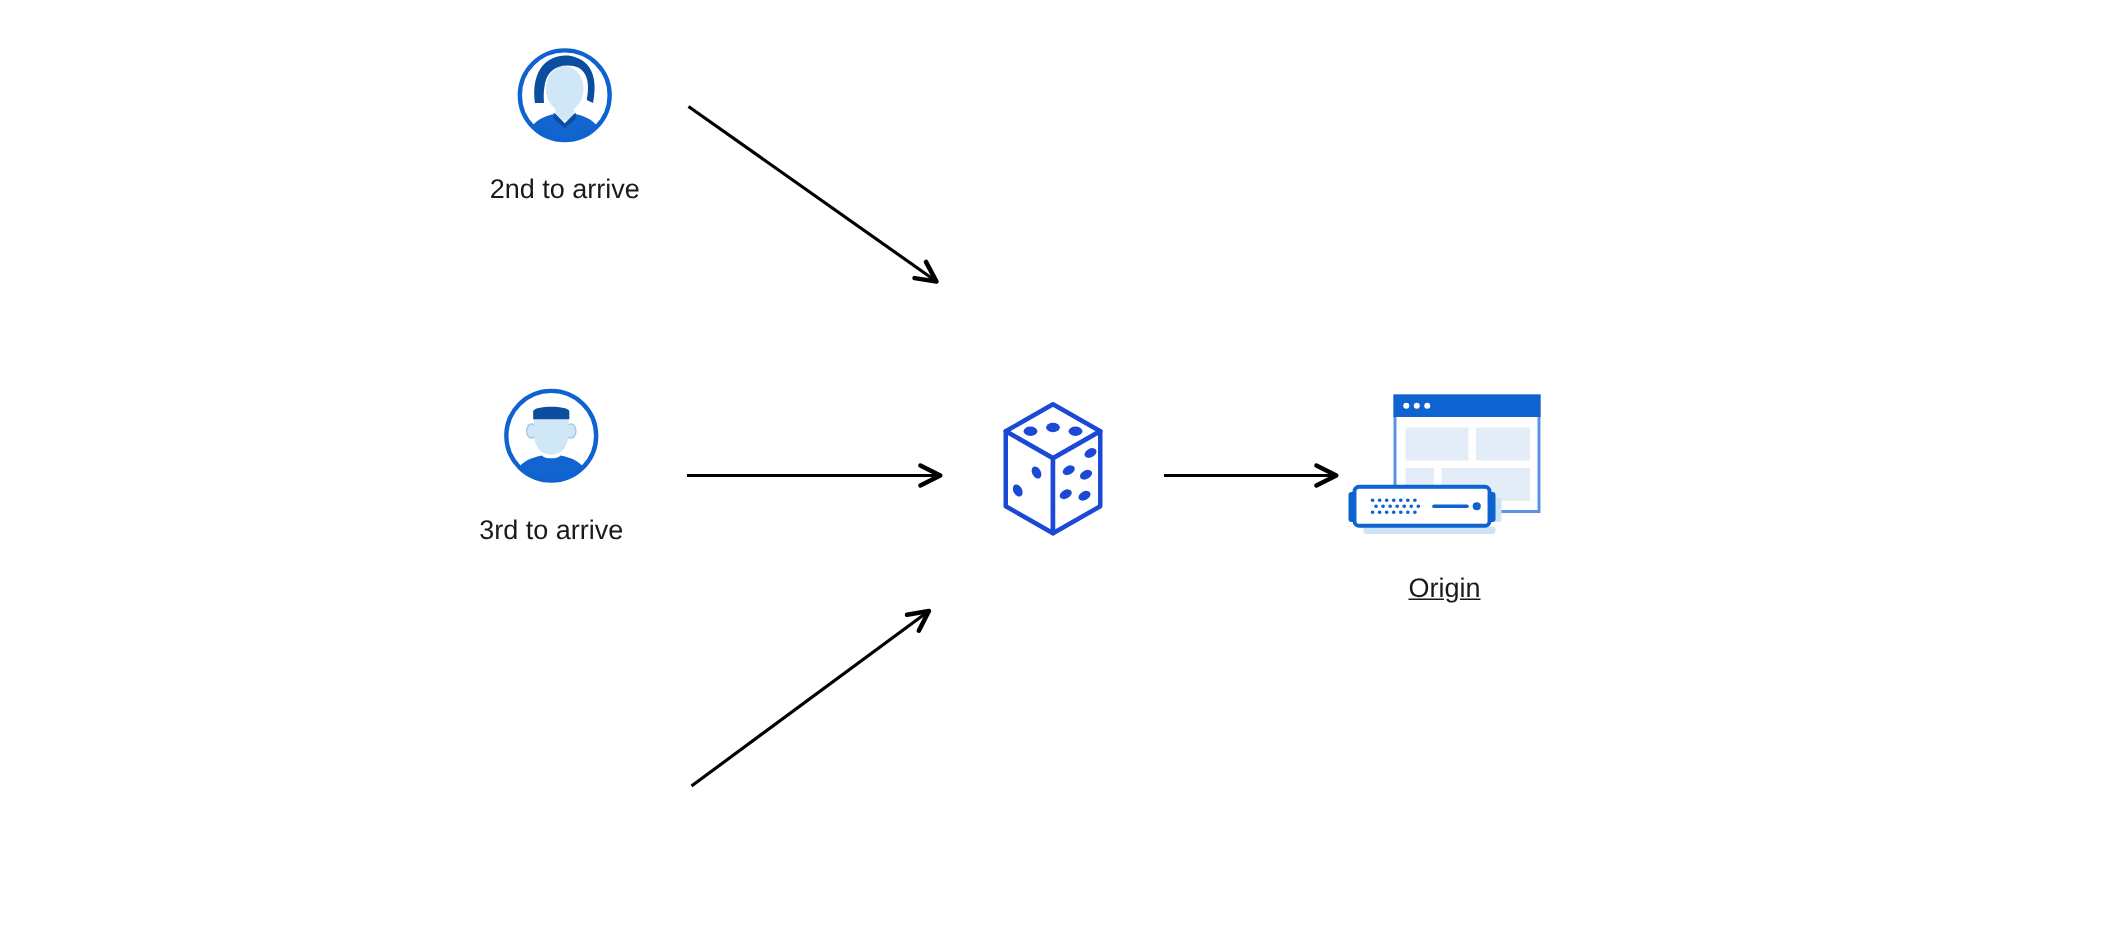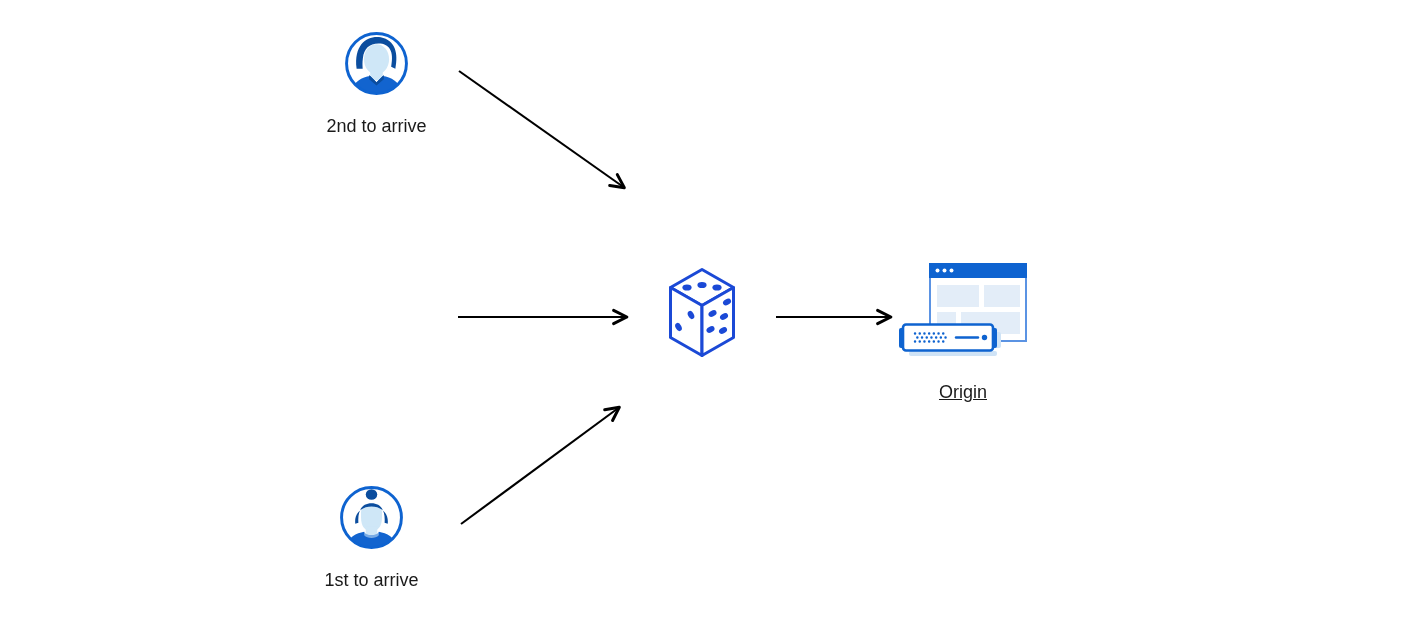--- a/index.html
+++ b/index.html
@@ -74,43 +74,42 @@
           <path d="M13,37 C10,13 24,5 36,7 C50,10 53,22 50,37 L46,35 C49,20 44,13 34,13 C25,13 20,18 19,27 C18.4,31 18.6,34 18.8,37 Z" fill="#0b4d9e"></path>
           <path d="M6,64 C8,50 18,45 26,44 L32,50 L38,44 C46,45 56,50 58,64 Z" fill="#1264cf"></path>
           <path d="M25,43 L32,50 L39,43 L39,47 L32,53 L25,47 Z" fill="#0b4d9e"></path>
         </g>
         <circle cx="32" cy="32" r="28.6" fill="none" stroke="#0e63d0" stroke-width="2.8"></circle>
       </svg>
     </span>
     <div class="label">2nd to arrive</div>
   </div>
 
-
-  <div class="node" style="left:299px; top:484px; width:145px;">
+  <div class="node" style="left:295px; top:257px; width:145px;">
     <span>
       <svg width="67" height="67" viewBox="0 0 64 64">
         <defs>
-            <clipPath id="clipC">
+            <clipPath id="clipB">
               <circle cx="32" cy="32" r="28.6"></circle>
             </clipPath>
           </defs>
         <circle cx="32" cy="32" r="28.6" fill="#ffffff"></circle>
-        <g clip-path="url(#clipC)">
-          <ellipse cx="32" cy="10" rx="5.5" ry="5" fill="#0b4d9e"></ellipse>
-          <path d="M22,27 C22,17 42,17 42,27 L42,32 C42,41 38,45 32,45 C26,45 22,41 22,32 Z" fill="#cfe7f7"></path>
-          <path d="M16.5,38 C14,16 50,16 47.5,38 L44.5,37 C45.5,24 40,18.5 32,18.5 C24,18.5 18.5,24 19.5,37 Z" fill="#0b4d9e"></path>
-          <rect x="26.5" y="41" width="11" height="9" fill="#cfe7f7"></rect>
-          <path d="M6,64 C8,51 17,47 25,45.5 C26,50 38,50 39,45.5 C47,47 56,51 58,64 Z" fill="#1264cf"></path>
-          <path d="M25,45.5 C26,50 38,50 39,45.5 L39,49 C36,52.5 28,52.5 25,49 Z" fill="#cfe7f7" opacity="0.55"></path>
+        <g clip-path="url(#clipB)">
+          <ellipse cx="19.5" cy="29" rx="3.2" ry="4.5" fill="#cfe7f7" stroke="#9cc3e4" stroke-width="0.8"></ellipse>
+          <ellipse cx="44.5" cy="29" rx="3.2" ry="4.5" fill="#cfe7f7" stroke="#9cc3e4" stroke-width="0.8"></ellipse>
+          <path d="M21,22 C21,14 43,14 43,22 L43,30 C43,40 38,44 32,44 C26,44 21,40 21,30 Z" fill="#cfe7f7"></path>
+          <path d="M20.5,21.5 L43.5,21.5 L43.5,16.5 C43.5,12.5 20.5,12.5 20.5,16.5 Z" fill="#0b4d9e"></path>
+          <path d="M6,64 C8,50 18,46 26,44.5 C28,47 36,47 38,44.5 C46,46 56,50 58,64 Z" fill="#1264cf"></path>
         </g>
         <circle cx="32" cy="32" r="28.6" fill="none" stroke="#0e63d0" stroke-width="2.8"></circle>
       </svg>
     </span>
-    <div class="label">1st to arrive</div>
+    <div class="label">3rd to arrive</div>
   </div>
+
 
   <div class="node" style="left:667px; top:267px;">
     <span>
       <svg width="70" height="91" viewBox="0 0 70 91">
         <g stroke="#1b49d6" stroke-width="3" stroke-linejoin="round" fill="#ffffff">
           <path d="M35,2.5 L66.5,20.5 L35,38.5 L3.5,20.5 Z"></path>
           <path d="M3.5,20.5 L35,38.5 L35,88.5 L3.5,70.5 Z"></path>
           <path d="M66.5,20.5 L35,38.5 L35,88.5 L66.5,70.5 Z"></path>
         </g>
         <g fill="#1b49d6">

